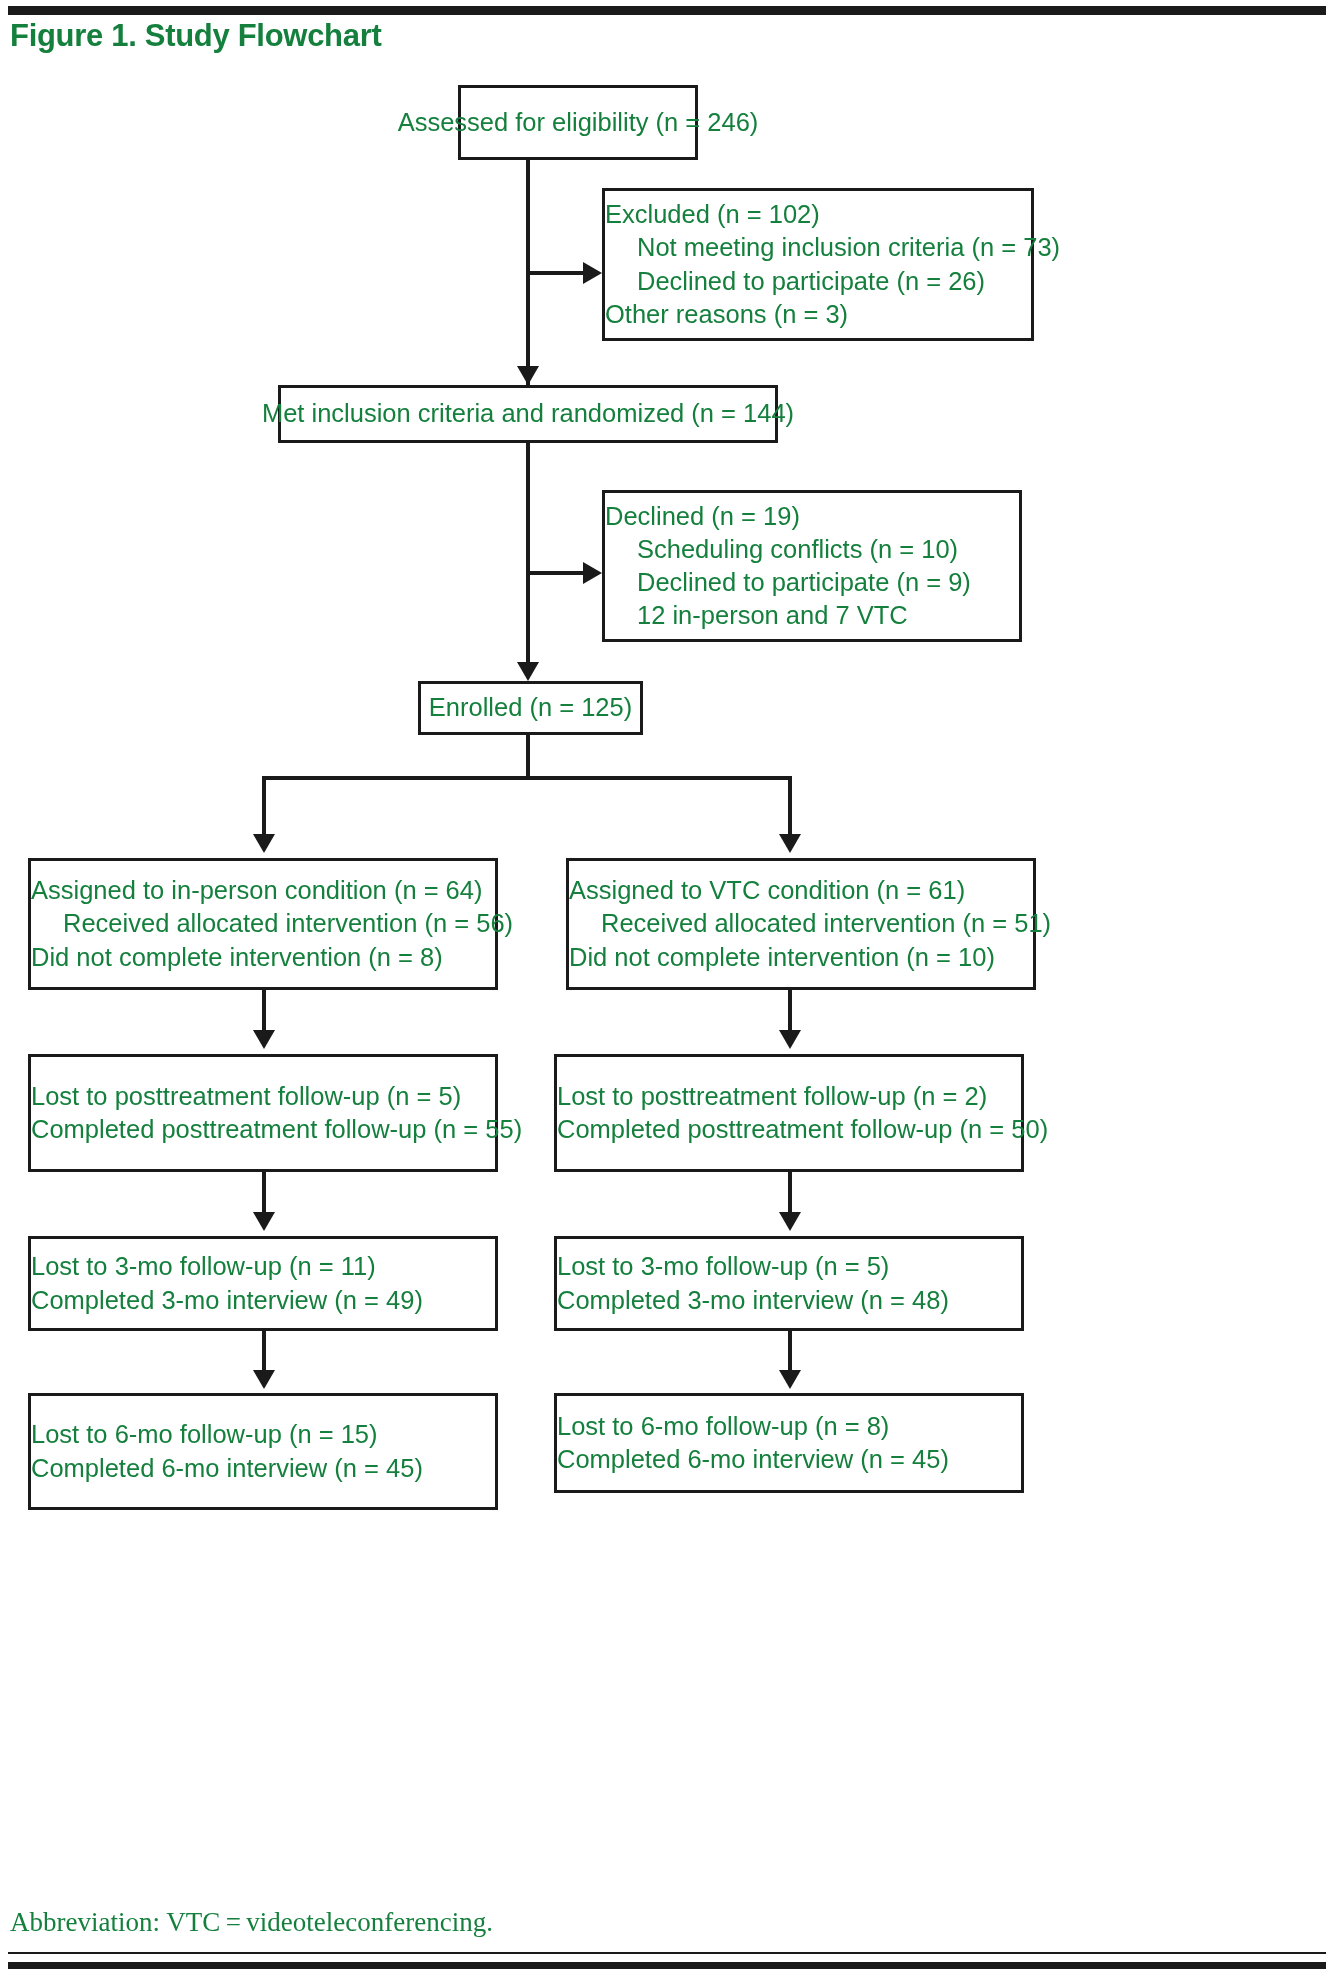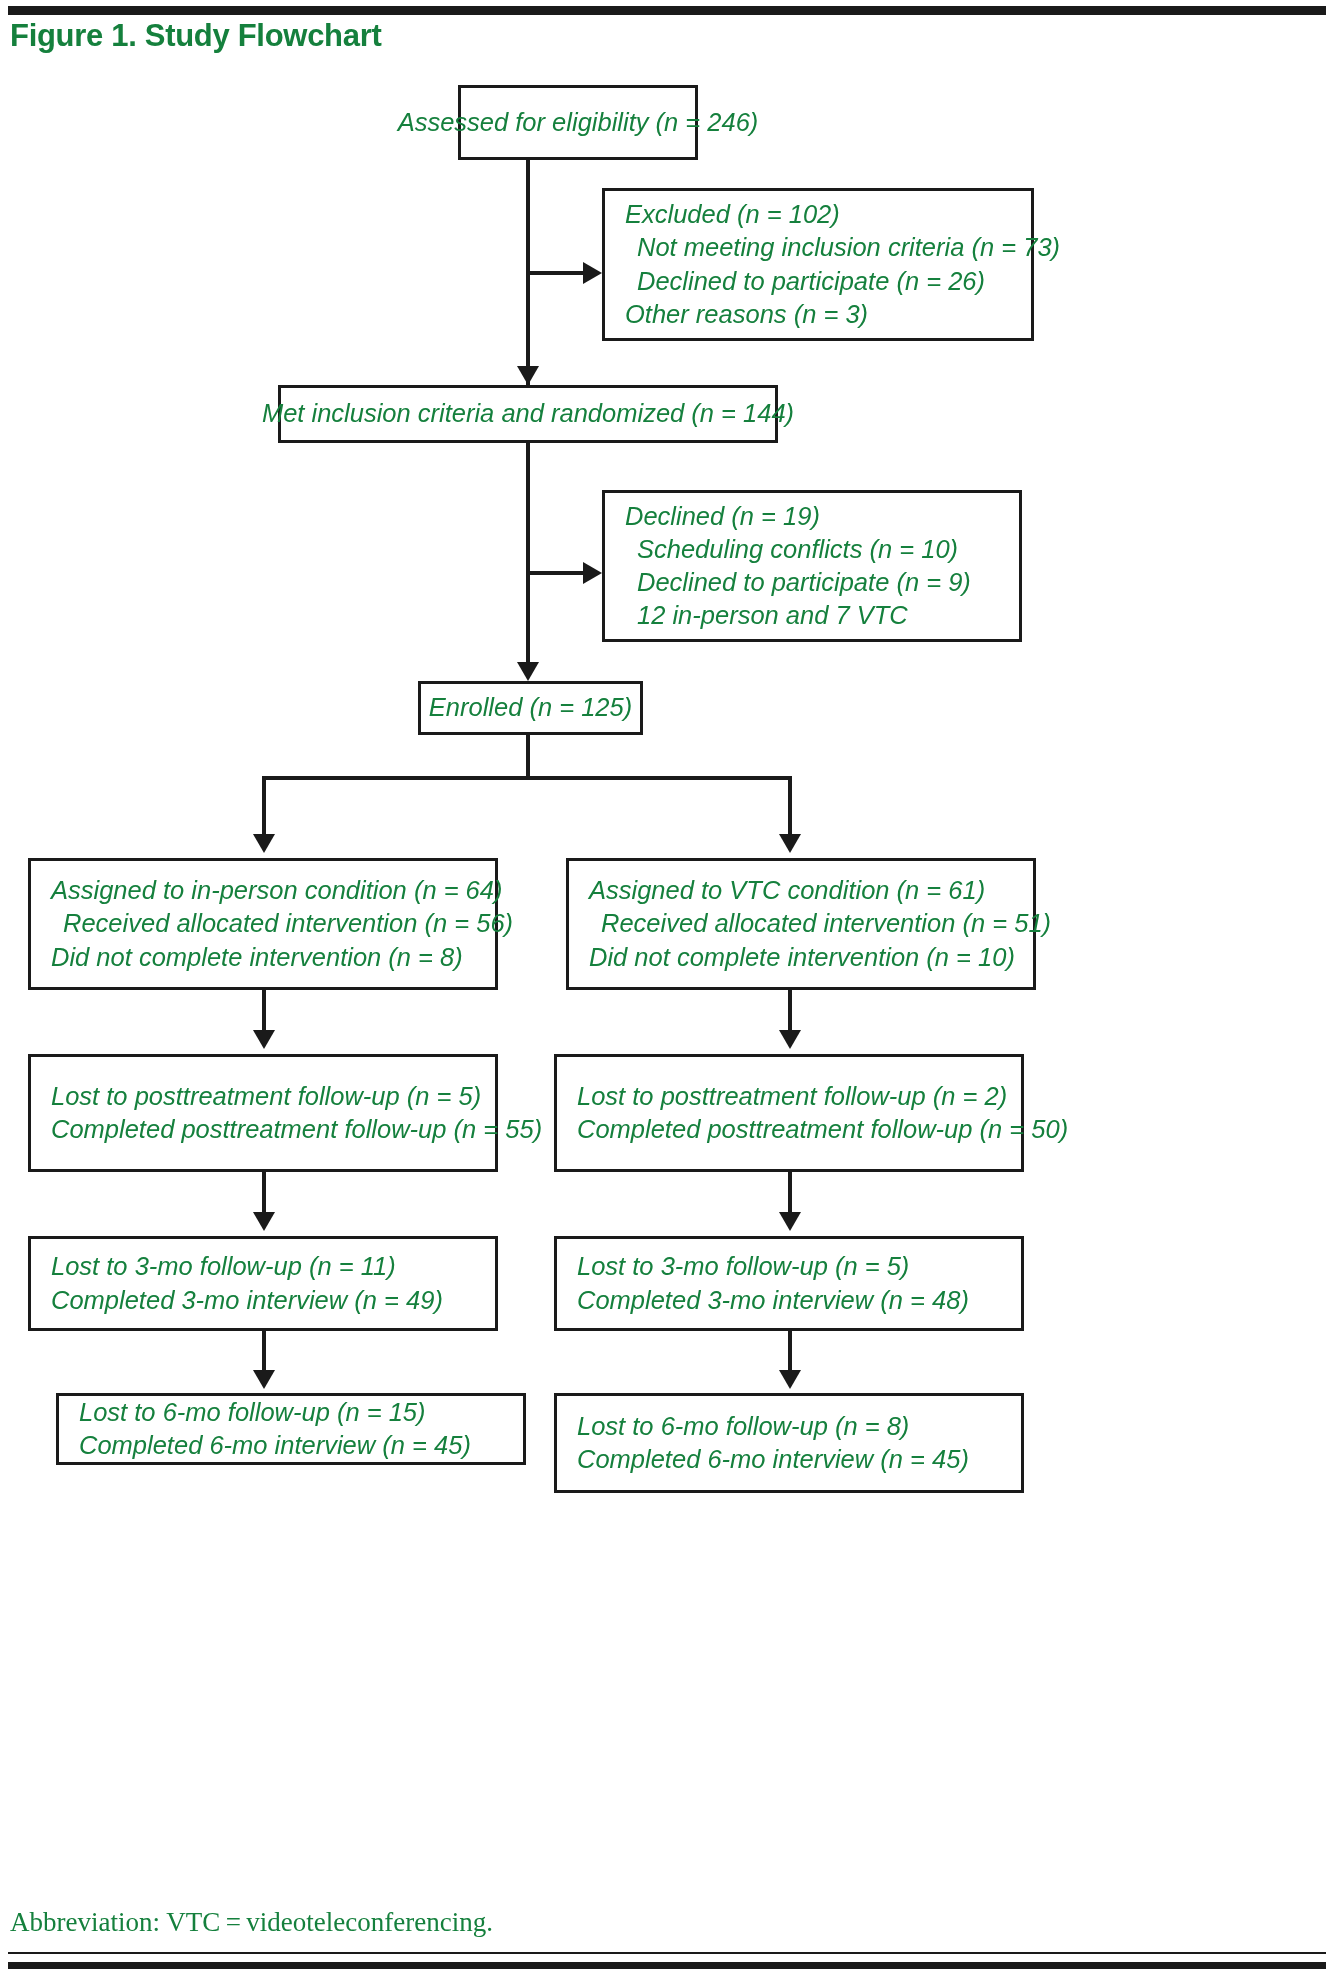--- a/index.html
+++ b/index.html
@@ -74,24 +74,22 @@
     flex-direction: column;
     justify-content: center;
   }
   .box.center-text {
     align-items: center;
   }
   .box .line {
     font-size: 25.5px;
     line-height: 1.30;
     white-space: nowrap;
-    font-style: italic;
   }
   .box.pad-left .line {
-    padding-left: 20px;
   }
   .box .line.indent1 { padding-left: 32px; }
   .box .line.indent2 { padding-left: 32px; }
 
   
   .vline {
     position: absolute;
     width: 4px;
     background: #1a1a1a;
   }
@@ -213,21 +211,21 @@
   <div class="box pad-left" style="left:554px; top:1236px; width:470px; height:95px;">
     <div class="line">Lost to 3-mo follow-up (n = 5)</div>
     <div class="line">Completed 3-mo interview (n = 48)</div>
   </div>
 
   <div class="vline" style="left:262px; top:1331px; height:44px;"></div>
   <div class="arrow-down" style="left:253px; top:1370px;"></div>
   <div class="vline" style="left:788px; top:1331px; height:44px;"></div>
   <div class="arrow-down" style="left:779px; top:1370px;"></div>
 
-  <div class="box pad-left" style="left:28px; top:1393px; width:470px; height:72px;margin-left:28px;">
+  <div class="box pad-left" style="left:28px; top:1393px; width:470px; height:117px;">
     <div class="line">Lost to 6-mo follow-up (n = 15)</div>
     <div class="line">Completed 6-mo interview (n = 45)</div>
   </div>
 
   <div class="box pad-left" style="left:554px; top:1393px; width:470px; height:100px;">
     <div class="line">Lost to 6-mo follow-up (n = 8)</div>
     <div class="line">Completed 6-mo interview (n = 45)</div>
   </div>
 
   <div class="vline" style="left:262px; top:1493px; height:0px;"></div>

